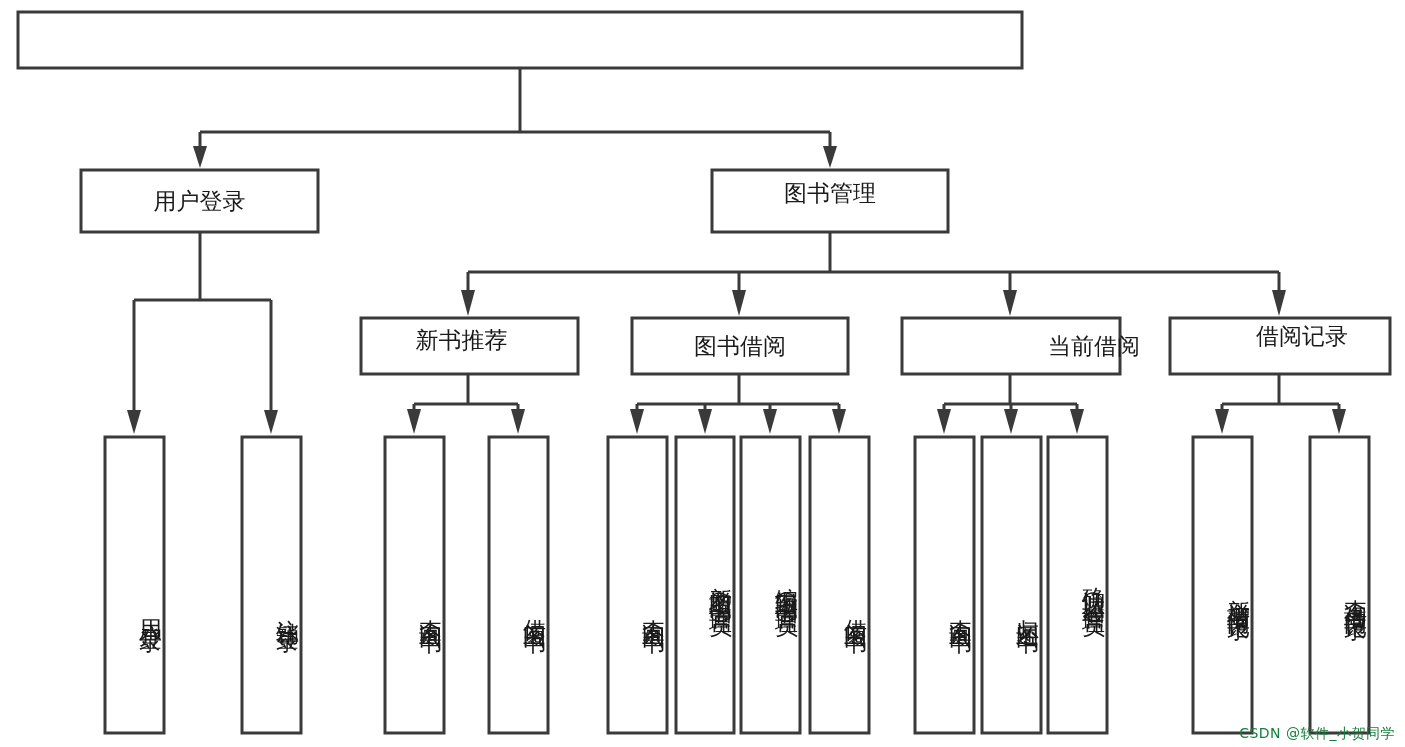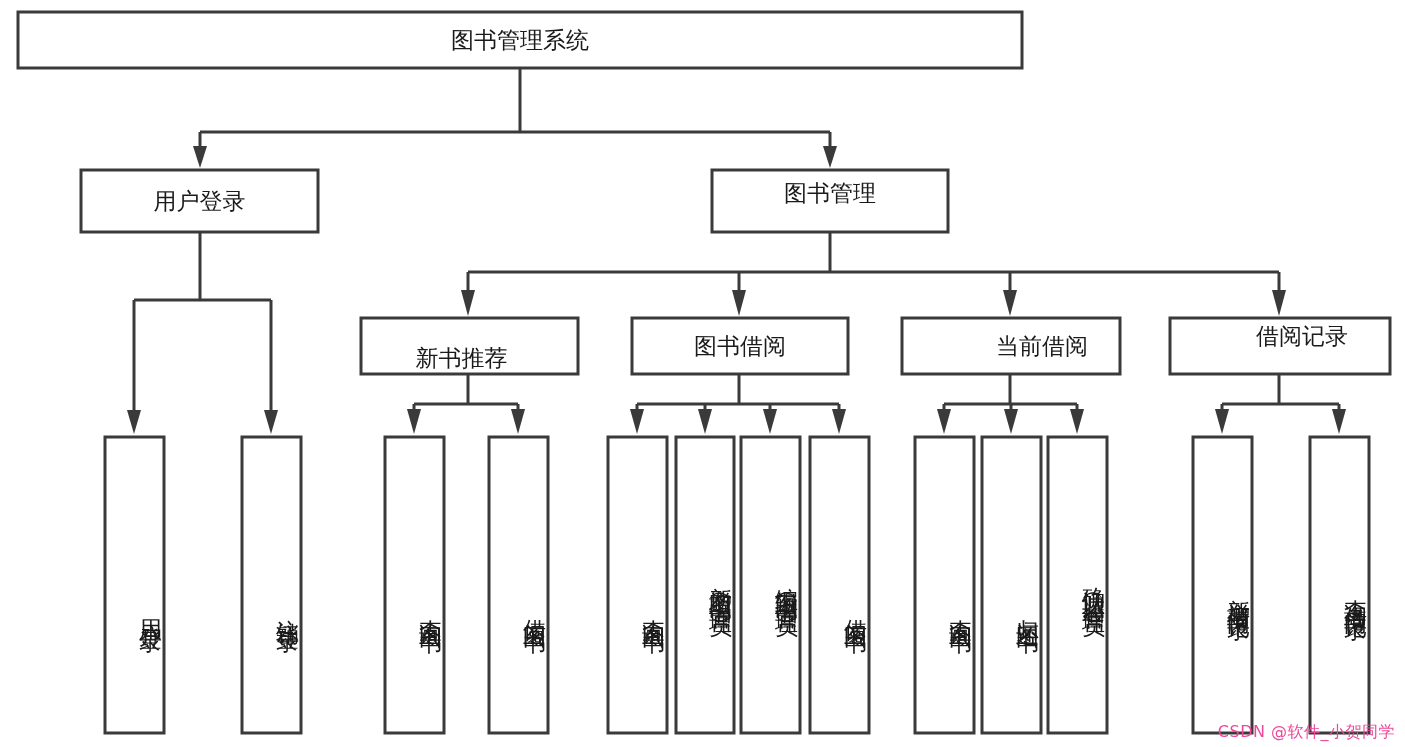--- a/index.html
+++ b/index.html
@@ -63,22 +63,22 @@
     padding-top: 8px;
     box-sizing: border-box;
   }
   .node-label.vertical.tall {
     padding-top: 4px;
   }
   .watermark {
     position: absolute;
     right: 10px;
     bottom: 4px;
-    font-size: 16px;
-    color: #ec4899;
+    font-size: 14px;
+    color: #15803d;
     letter-spacing: 0.5px;
     user-select: none;
   }
 </style>
 </head>
 <body>
 
 <div id="diagram-root">
 
   <svg id="flow" viewBox="0 0 1405 747">
@@ -165,28 +165,27 @@
 
     <rect class="node-rect" x="915" y="437" width="59" height="296"></rect>
     <rect class="node-rect" x="982" y="437" width="59" height="296"></rect>
     <rect class="node-rect" x="1048" y="437" width="59" height="296"></rect>
 
     <rect class="node-rect" x="1193" y="437" width="59" height="296"></rect>
     <rect class="node-rect" x="1310" y="437" width="59" height="296"></rect>
 
   </svg>
 
-  <div class="node-label horizontal" style="left:18px; top:12px; width:1004px; height:56px;">图书管理系统</div>
 
   <div class="node-label horizontal" style="left:81px; top:170px; width:237px; height:62px;">用户登录</div>
   <div class="node-label horizontal" style="left:712px; top:170px; width:236px; height:46px;">图书管理</div>
 
-  <div class="node-label horizontal" style="left:361px; top:330px; width:201px; height:56px;">新书推荐</div>
+  <div class="node-label horizontal" style="left:361px; top:312px; width:201px; height:56px;">新书推荐</div>
   <div class="node-label horizontal" style="left:632px; top:318px; width:216px; height:56px;text-align:right;">图书借阅</div>
-  <div class="node-label horizontal" style="left:902px; top:318px; width:208px; height:56px;padding-left:36px;">当前借阅</div>
+  <div class="node-label horizontal" style="left:954px; top:318px; width:208px; height:56px;padding-left:36px;">当前借阅</div>
   <div class="node-label horizontal" style="left:1170px; top:308px; width:264px; height:56px;">借阅记录</div>
 
   <div class="node-label vertical" style="left:105px; top:490px; width:59px; height:230px;">用户登录</div>
   <div class="node-label vertical" style="left:242px; top:490px; width:59px; height:230px;">注销登录</div>
 
   <div class="node-label vertical" style="left:385px; top:490px; width:59px; height:230px;">查询图书</div>
   <div class="node-label vertical" style="left:489px; top:490px; width:59px; height:230px;">借阅图书</div>
 
   <div class="node-label vertical" style="left:608px; top:490px; width:59px; height:230px;">查询图书</div>
   <div class="node-label vertical tall" style="left:676px; top:441px; width:58px; height:288px;">新增图书（管理员）</div>

